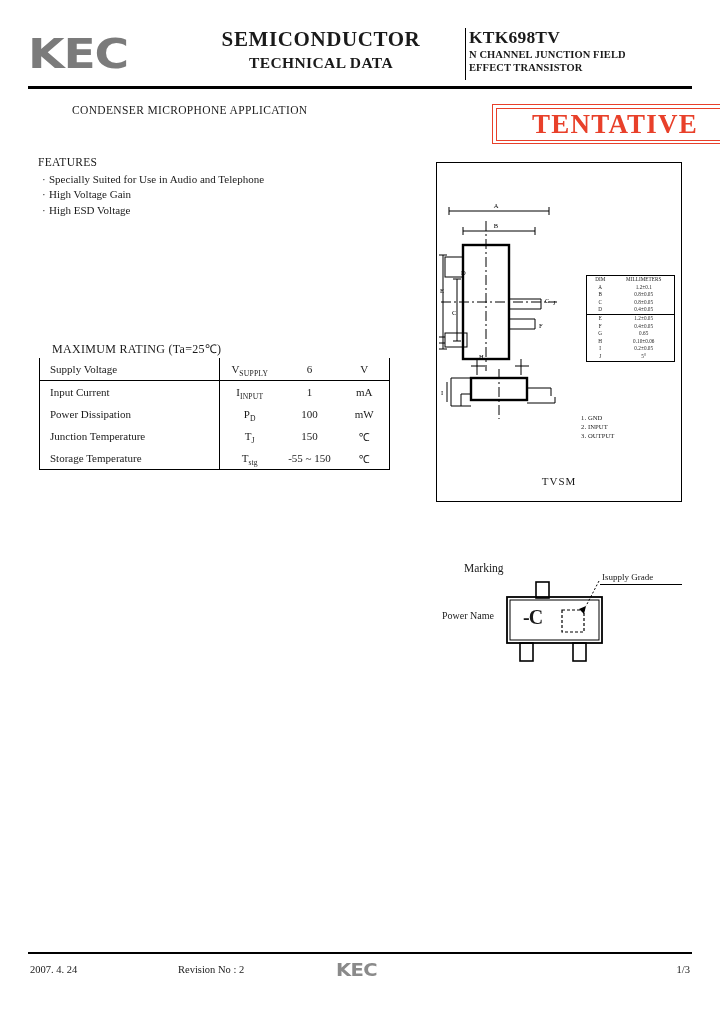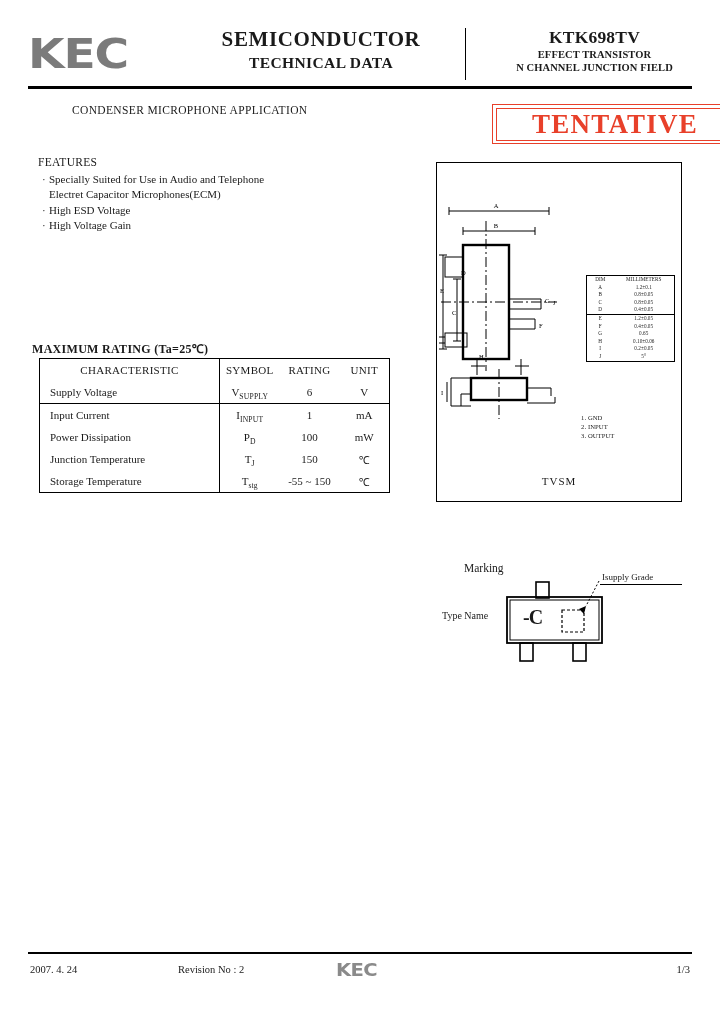--- a/index.html
+++ b/index.html
@@ -72,21 +72,20 @@
     top: 2px;
     width: 0;
     height: 52px;
     border-left: 1.6px solid #000;
   }
   .hdr-right {
     position: absolute;
     left: 441px;
     top: 0px;
     width: 251px;
-    text-align: center;
   }
   .hdr-part {
     font-size: 17.5px;
     font-weight: bold;
     letter-spacing: 0.2px;
     line-height: 22px;
     white-space: nowrap;
   }
   .hdr-sub {
     font-size: 10.5px;
@@ -137,26 +136,25 @@
     width: 7px;
   }
   .features-list .cont {
     padding-left: 7px;
     white-space: nowrap;
   }
 
   
   .mr-title {
     position: absolute;
-    left: 32px;
+    left: 52px;
     top: 340px;
     font-size: 12px;
     letter-spacing: 0.3px;
     white-space: nowrap;
-    font-weight: bold;
   }
   .mr-table {
     position: absolute;
     left: 39px;
     top: 358px;
     width: 350px;
     border-collapse: collapse;
     font-size: 11px;
     table-layout: fixed;
   }
@@ -356,57 +354,50 @@
 
   <div class="header">
     <div class="kec-logo">KEC</div>
     <div class="hdr-center">
       <div class="hdr-semiconductor">SEMICONDUCTOR</div>
       <div class="hdr-techdata">TECHNICAL DATA</div>
     </div>
     <div class="hdr-divider"></div>
     <div class="hdr-right">
       <div class="hdr-part">KTK698TV</div>
+      <div class="hdr-sub">N CHANNEL JUNCTION FIELD</div>
       <div class="hdr-sub">EFFECT TRANSISTOR</div>
-      <div class="hdr-sub">N CHANNEL JUNCTION FIELD</div>
     </div>
   </div>
   <div class="header-rule"></div>
 
   <div class="app-title">CONDENSER MICROPHONE APPLICATION</div>
 
   <div class="features-head">FEATURES</div>
   <div class="features-list">
     <div class="li">
       <span class="bullet">·</span><span>Specially Suited for Use in Audio and Telephone</span>
     </div>
-    <div class="cont">Electret Capacitor Microphones(ECM)</div>
+    <div class="li">
+      <span class="bullet">·</span><span>High Voltage Gain</span>
+    </div>
     <div class="li">
       <span class="bullet">·</span><span>High ESD Voltage</span>
-    </div>
-    <div class="li">
-      <span class="bullet">·</span><span>High Voltage Gain</span>
     </div>
   </div>
 
   <div class="mr-title">MAXIMUM RATING  (Ta=25℃)</div>
   <table class="mr-table">
     <colgroup>
       <col style="width:180px">
         <col style="width:60px">
         <col style="width:60px">
         <col style="width:50px">
     </colgroup>
     <tbody>
-      <tr class="head outer-t">
-        <td class="c-char">CHARACTERISTIC</td>
-        <td class="c-sym">SYMBOL</td>
-        <td class="c-rate">RATING</td>
-        <td class="c-unit">UNIT</td>
-      </tr>
       <tr class="rule-b">
         <td class="c-char">Supply Voltage</td>
         <td class="c-sym"><span>V</span><sub>SUPPLY</sub></td>
         <td class="c-rate">6</td>
         <td class="c-unit">V</td>
       </tr>
       <tr>
         <td class="c-char">Input Current</td>
         <td class="c-sym"><span>I</span><sub>INPUT</sub></td>
         <td class="c-rate">1</td>
@@ -576,21 +567,21 @@
       <div>1. GND</div>
       <div>2. INPUT</div>
       <div>3. OUTPUT</div>
     </div>
 
     <div class="tvsm-label">TVSM</div>
   </div>
 
   <div class="marking-area">
     <div class="mk-title">Marking</div>
-    <div class="mk-typename">Type Name</div>
+    <div class="mk-typename">Power Name</div>
     <div class="mk-grade">Isupply Grade</div>
     <div class="mk-grade-rule"></div>
 
     <svg class="mk-svg" width="250" height="120" viewBox="0 0 250 120">
       <g stroke="#000" fill="none">
 
         <rect x="100" y="26" width="13" height="16" stroke-width="1.6"></rect>
 
         <rect x="71" y="41" width="95" height="46" stroke-width="1.8"></rect>
         <rect x="74" y="44" width="89" height="40" stroke-width="1"></rect>

